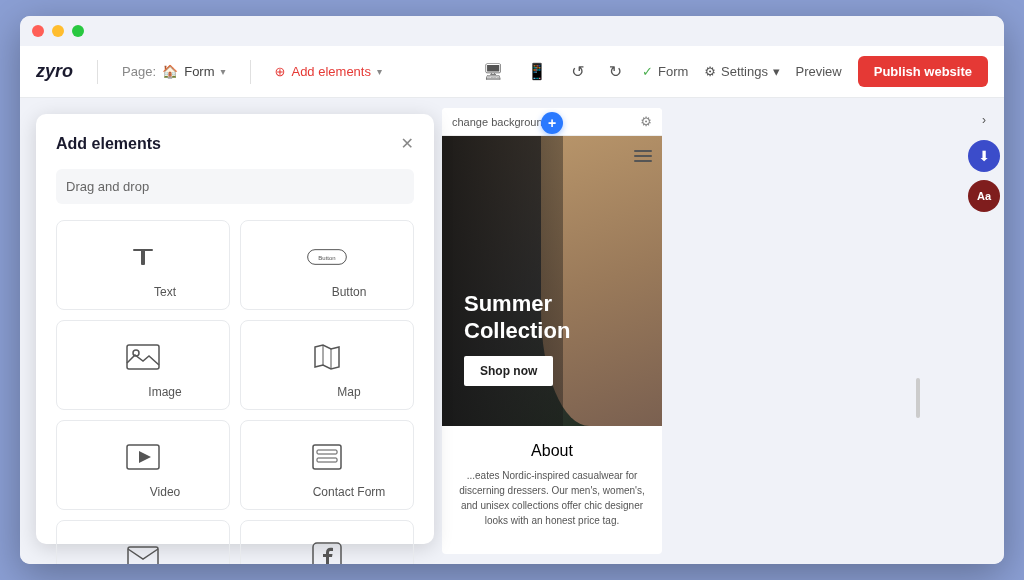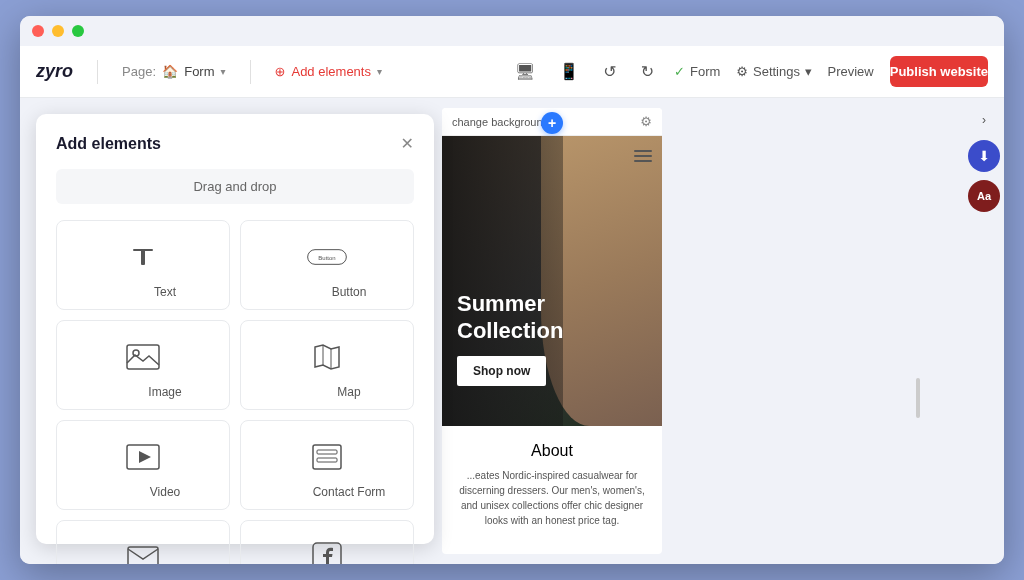--- a/index.html
+++ b/index.html
@@ -113,21 +113,21 @@
       border: none;
       cursor: pointer;
       font-size: 13px;
       color: #555;
     }
     .publish-btn {
       background: #e53935;
       color: white;
       border: none;
       border-radius: 6px;
-      padding: 8px 0;
+      padding: 8px 16px;
       font-size: 13px;
       font-weight: 600;
       cursor: pointer;
     }
     
     .main-area {
       flex: 1;
       display: flex;
       overflow: hidden;
       position: relative;
@@ -164,21 +164,21 @@
     .modal-close {
       background: none;
       border: none;
       cursor: pointer;
       font-size: 16px;
       color: #888;
     }
     .drag-drop-area {
       background: #f5f6f8;
       border-radius: 6px;
-      text-align: center;
+      text-align: left;
       padding: 10px;
       font-size: 13px;
       color: #666;
       margin-bottom: 16px;
     }
     .elements-grid {
       display: grid;
       grid-template-columns: 1fr 1fr;
       gap: 10px;
     }
@@ -269,21 +269,21 @@
     }
     .hero-image {
       width: 100%;
       height: 100%;
       background: linear-gradient(135deg, #5a4a3a 0%, #3a3a3a 50%, #1a2a1a 100%);
       position: relative;
     }
     .hero-content {
       position: absolute;
       bottom: 40px;
-      left: 15px;
+      left: 22px;
       color: white;
     }
     .hero-title {
       font-size: 22px;
       font-weight: 700;
       line-height: 1.2;
       margin-bottom: 12px;
     }
     .shop-now-btn {
       background: white;

